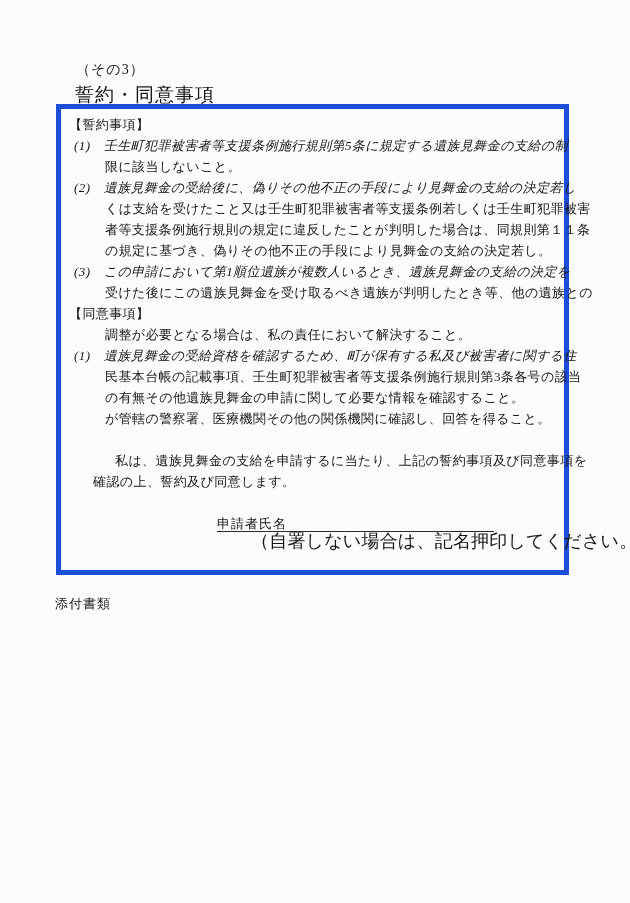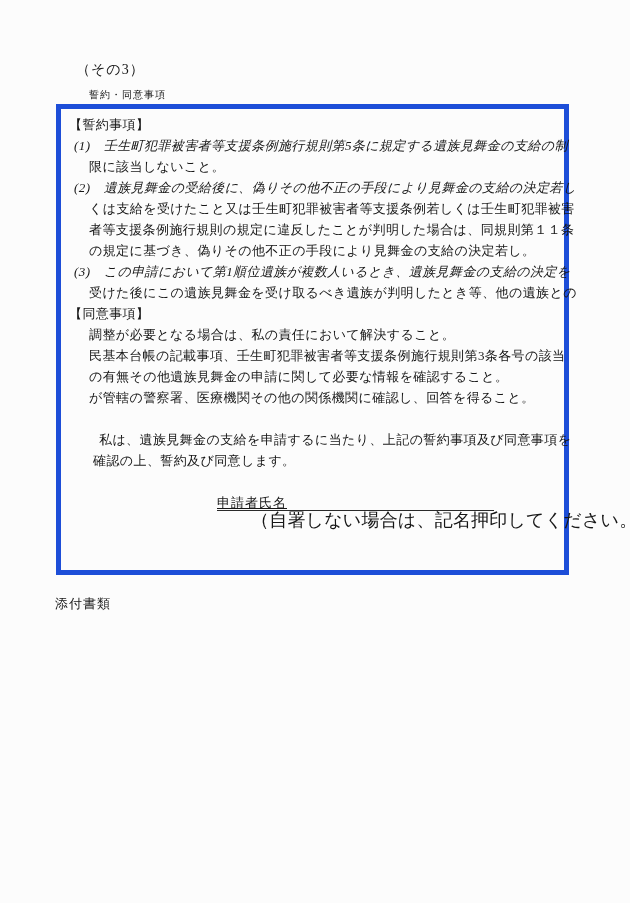--- a/index.html
+++ b/index.html
@@ -10,50 +10,50 @@
     color:#161616;
     position:relative;
     overflow:hidden;
   }
   .page{position:absolute;inset:0;padding-left:7px;}
   .subtitle{
     position:absolute;left:76px;top:60px;
     font-size:14px;line-height:20px;letter-spacing:1px;
   }
   .section-title{
-    position:absolute;left:89px;top:86px;
-    font-size:10px;line-height:18px;letter-spacing:1px;
+    position:absolute;left:75px;top:86px;
+    font-size:19px;line-height:18px;letter-spacing:1px;
   }
   .pledge-box{
     position:absolute;left:56px;top:104px;
     width:503px;height:461px;
     border:5px solid #1d4ed8;
     box-sizing:content-box;
     background:transparent;
     padding:0;
   }
   .box-inner{padding:5px 8px 0 8px;}
   .line{
     font-size:13px;line-height:21px;
     white-space:nowrap;
     letter-spacing:0.4px;
   }
   .line.heading{margin-left:0;}
   .line.item{margin-left:5px;font-style:italic;}
-  .line.cont{margin-left:20px;}
-  .line.para{margin-left:30px;}
+  .line.cont{margin-left:36px;}
+  .line.para{margin-left:46px;}
   .line.para-cont{margin-left:24px;}
   .gap{height:21px;}
   .sig-row{margin-left:148px;font-size:13px;line-height:21px;}
   .sig-wrap{
     display:inline-block;width:277px;height:18px;
     border-bottom:1px solid #2a2a2a;
     vertical-align:top;
   }
-  .sig-label{font-size:13px;letter-spacing:1px;text-decoration:underline;}
+  .sig-label{font-size:13px;letter-spacing:1px;}
   .note-row{
     margin-left:182px;font-size:18px;line-height:14px;
     white-space:nowrap;letter-spacing:0.2px;
   }
   .attachment-label{
     position:absolute;left:55px;top:574px;
     font-size:13px;line-height:16px;letter-spacing:1px;margin-top:22px;
   }
 </style>
 </head>
@@ -72,20 +72,21 @@
       <div class="line item">(1)　壬生町犯罪被害者等支援条例施行規則第5条に規定する遺族見舞金の支給の制</div>
       <div class="line cont">限に該当しないこと。</div>
       <div class="line item">(2)　遺族見舞金の受給後に、偽りその他不正の手段により見舞金の支給の決定若し</div>
       <div class="line cont">くは支給を受けたこと又は壬生町犯罪被害者等支援条例若しくは壬生町犯罪被害</div>
       <div class="line cont">者等支援条例施行規則の規定に違反したことが判明した場合は、同規則第１１条</div>
       <div class="line cont">の規定に基づき、偽りその他不正の手段により見舞金の支給の決定若し。</div>
       <div class="line item">(3)　この申請において第1順位遺族が複数人いるとき、遺族見舞金の支給の決定を</div>
       <div class="line cont">受けた後にこの遺族見舞金を受け取るべき遺族が判明したとき等、他の遺族との</div>
       <div class="line heading">【同意事項】</div>
       <div class="line cont">調整が必要となる場合は、私の責任において解決すること。</div>
+      <div class="line item">(1)　遺族見舞金の受給資格を確認するため、町が保有する私及び被害者に関する住</div>
       <div class="line cont">民基本台帳の記載事項、壬生町犯罪被害者等支援条例施行規則第3条各号の該当</div>
       <div class="line cont">の有無その他遺族見舞金の申請に関して必要な情報を確認すること。</div>
       <div class="line cont">が管轄の警察署、医療機関その他の関係機関に確認し、回答を得ること。</div>
 
       <div class="gap"></div>
 
       <div class="line para">私は、遺族見舞金の支給を申請するに当たり、上記の誓約事項及び同意事項を</div>
       <div class="line para-cont">確認の上、誓約及び同意します。</div>
 
       <div class="gap"></div>

